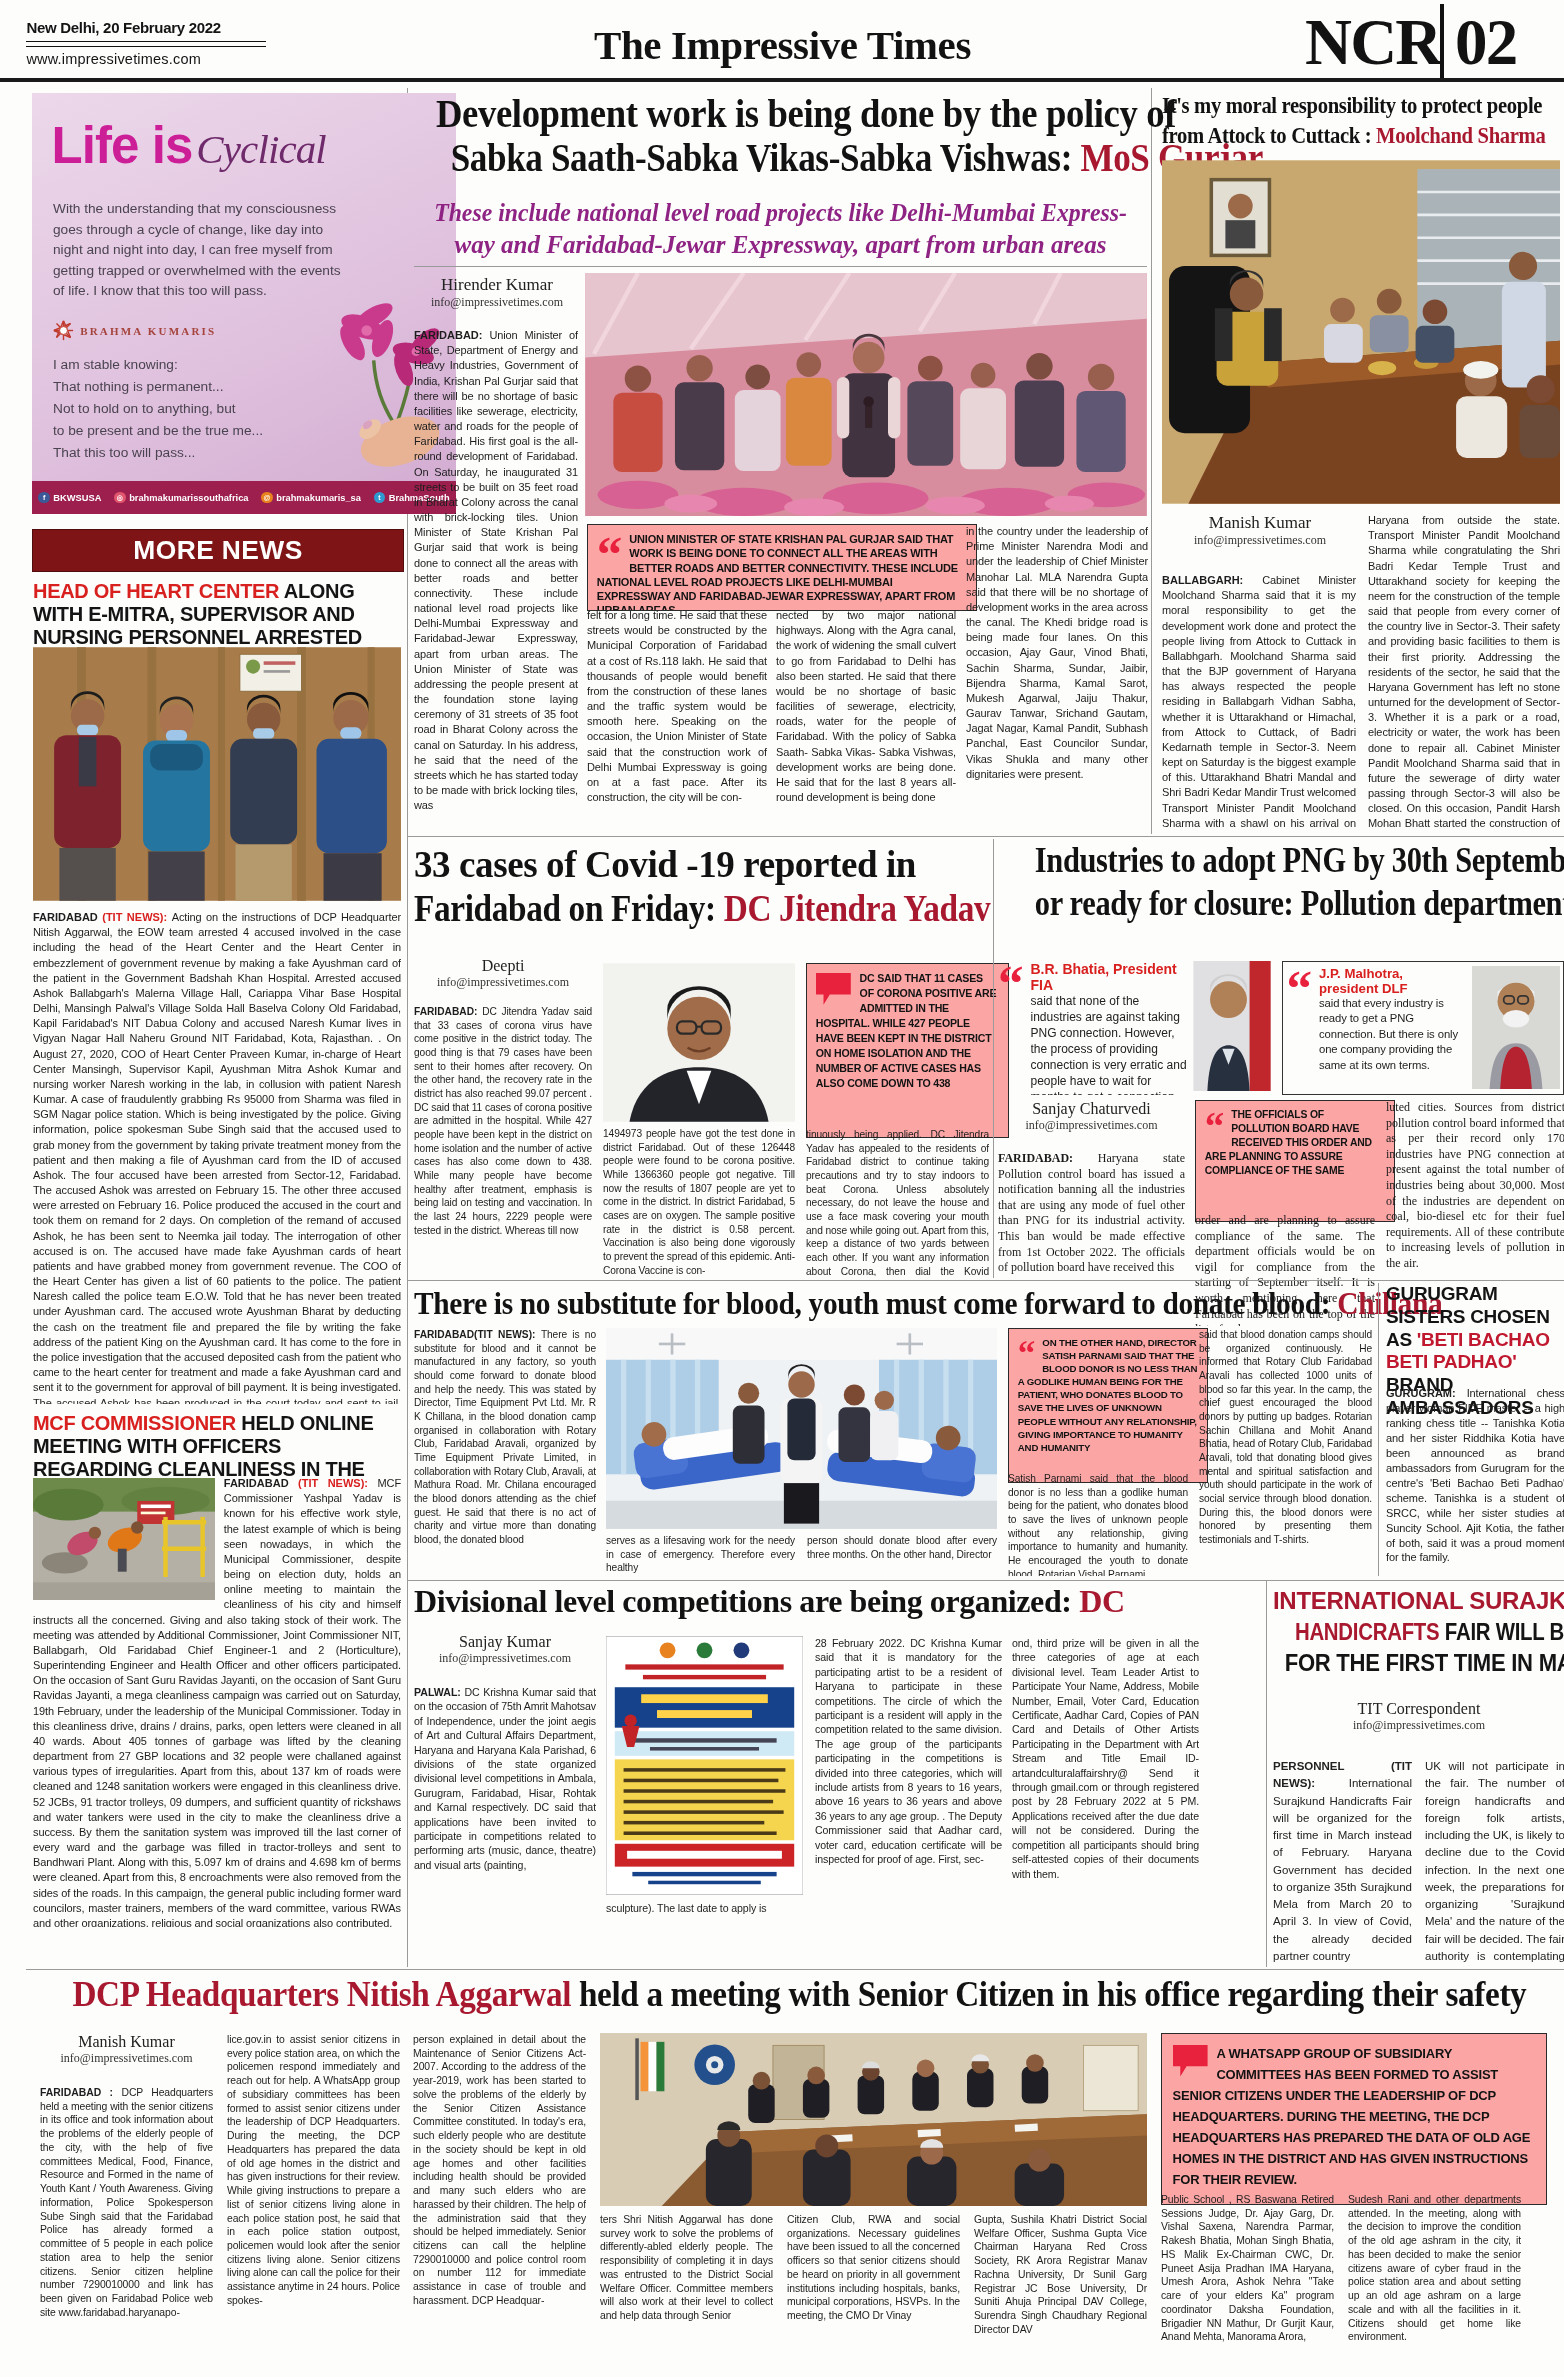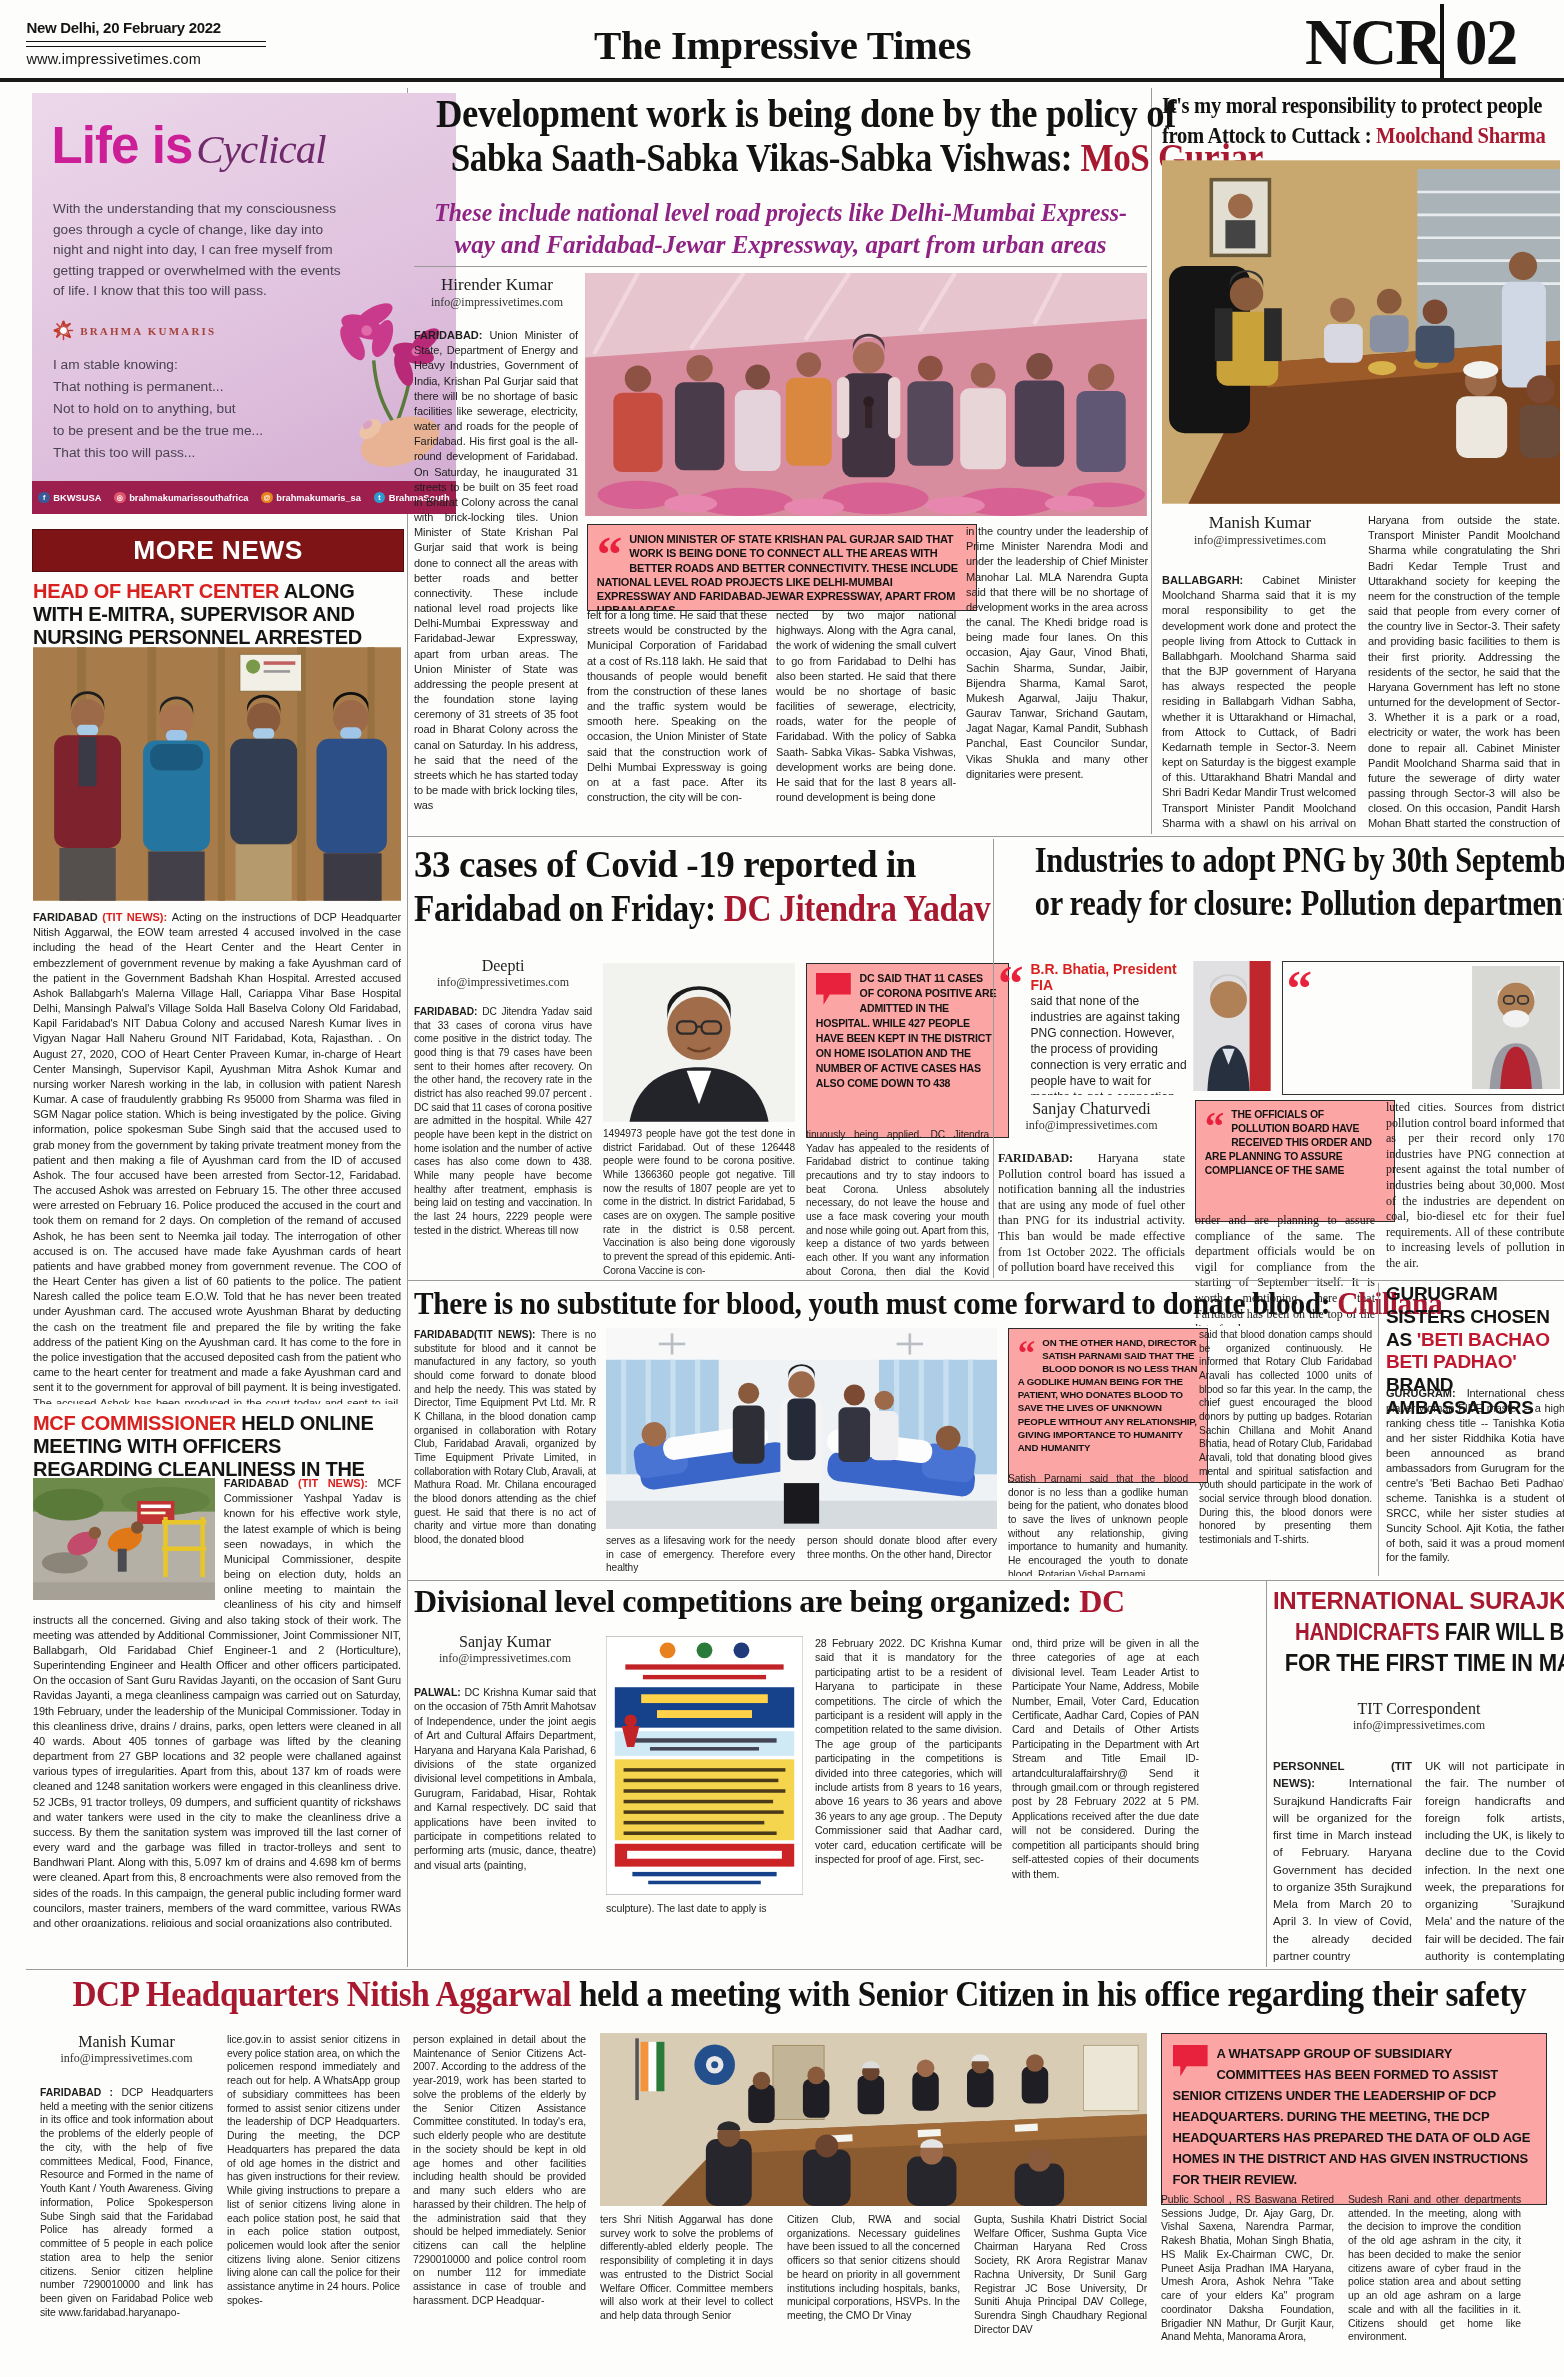--- a/index.html
+++ b/index.html
@@ -431,20 +431,25 @@
         <path d="M71,40 a21,21 0 0 0 -6,-15 l6,4 z" fill="#eee"></path>
       <ellipse cx="50" cy="60" rx="15" ry="10" fill="#f2f2f2"></ellipse>
       <g fill="none" stroke="#333" stroke-width="2">
           <rect x="36" y="34" width="12" height="9" rx="4"></rect>
           <rect x="52" y="34" width="12" height="9" rx="4"></rect>
         </g>
       <path d="M20,140 C22,100 34,88 50,88 C66,88 78,100 80,140 Z" fill="#9a9aa2"></path>
       <path d="M32,140 C34,102 42,92 50,92 C58,92 66,102 68,140 Z" fill="#b52230"></path>
     </svg>
     <span class="qmark"></span>
+    <div style="overflow:hidden;">
+      <div class="red-b" style="font-weight:bold;font-size:13.2px;">J.P. Malhotra,</div>
+      <div class="red-b" style="font-weight:bold;font-size:13.2px;">president DLF</div>
+      <div class="body-col" style="font-size:11.3px;text-align:left;">said that every industry is ready to get a PNG connection. But there is only one company providing the same at its own terms.</div>
+    </div>
   </div>
   <div class="abs" style="left:998px;top:1100px;width:187px;">
     <div class="byline-name" style="font-size:16px;">Sanjay Chaturvedi</div>
     <div class="byline-mail">info@impressivetimes.com</div>
   </div>
   <div class="abs serif-col" style="left:998px;top:1151px;width:187px;height:175px;">
     <b>FARIDABAD: </b><span>Haryana state Pollution control board has issued a notification banning all the industries that are using any mode of fuel other than PNG for its industrial activity. This ban would be made effective from 1st October 2022. The officials of pollution board have received this</span>
   </div>
   <div class="abs pq-box" style="left:1195px;top:1100px;width:180px;height:106px;">
     <span class="qmark" style="font-size:39px;"></span>

